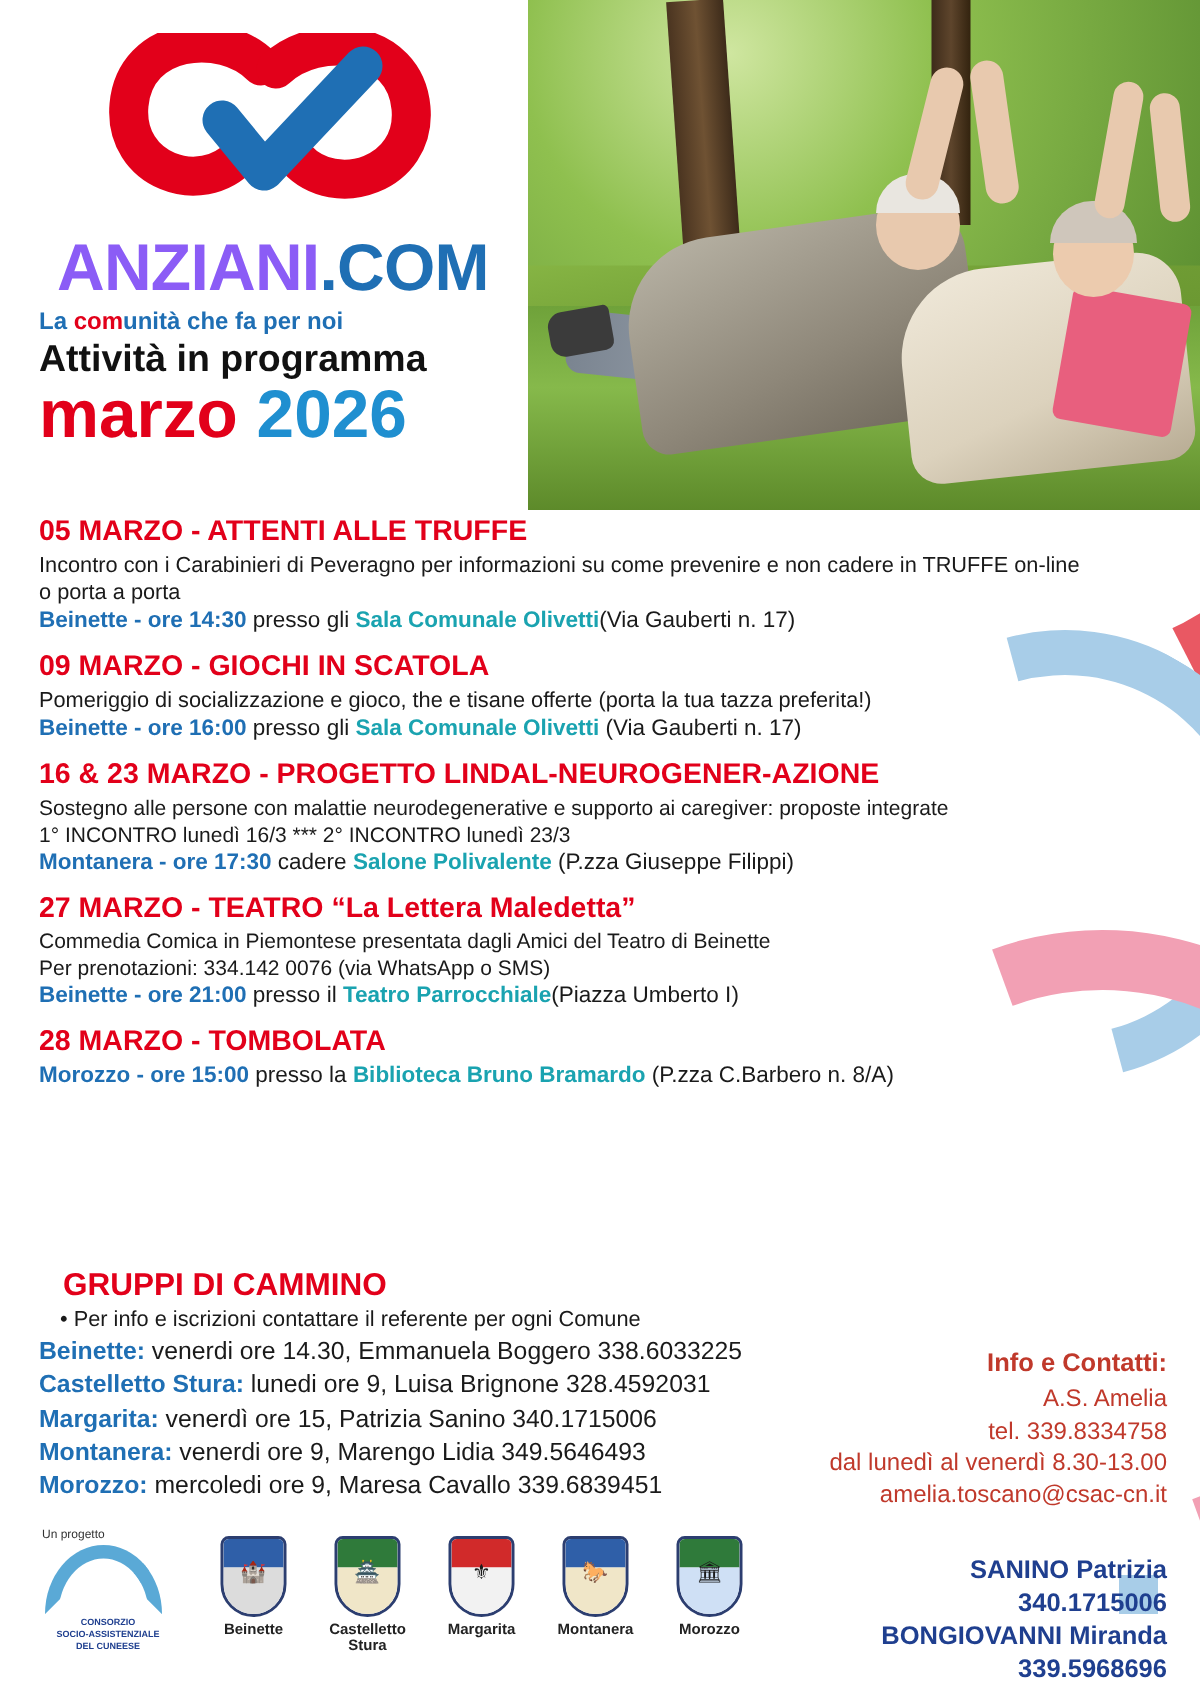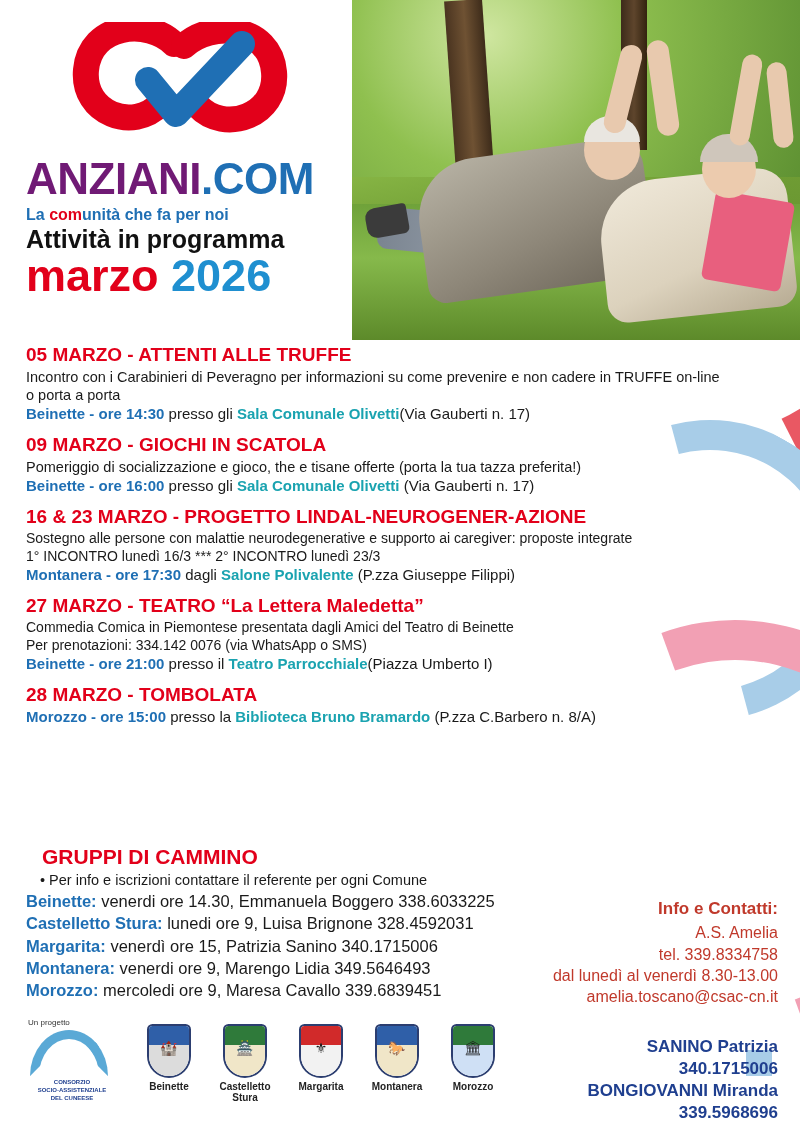--- a/index.html
+++ b/index.html
@@ -102,21 +102,21 @@
     position:absolute; left: 14px; top: 206px; width: 42px; height: 30px;
     background:#3b3b3b; border-radius: 10px 4px 6px 10px; transform: rotate(-10deg);
   }
 
   
   .logo-wrap { position:absolute; left: 26px; top: 22px; width: 330px; }
   .logo-mark { width: 250px; height: 130px; margin-left: 30px; position:relative; }
   .brand {
     font-size: 44px; font-weight: bold; letter-spacing: -0.5px; margin-top: 2px;
   }
-  .brand .anz { color:#701a75; }
+  .brand .anz { color:#8b5cf6;margin-left:12px; }
   .brand .com { color:#1f6fb4; }
   .tagline { color:#1f6fb4; font-size: 16px; font-weight: bold; margin-top: 2px; }
   .tagline .hl { color:#e2001a; }
 
   
   .headline { position:absolute; left: 26px; top: 225px; }
   .headline .l1 { font-size: 25px; font-weight: bold; color:#111; }
   .headline .l2 { font-size: 45px; font-weight: bold; margin-top: -4px; }
   .headline .l2 .m { color:#e2001a; }
   .headline .l2 .y { color:#1f8fd0; }
@@ -247,21 +247,21 @@
       <span class="plain">(Via Gauberti n. 17)</span>
     </div>
   </div>
 
   <div class="event">
     <div class="ev-title">16 &amp; 23 MARZO - PROGETTO LINDAL-NEUROGENER-AZIONE</div>
     <div class="ev-line sm">Sostegno alle persone con malattie neurodegenerative e supporto ai caregiver: proposte integrate</div>
     <div class="ev-line sm">1° INCONTRO lunedì 16/3 *** 2° INCONTRO lunedì 23/3</div>
     <div class="ev-venue">
       <span class="blue">Montanera - ore 17:30</span>
-      <span class="plain">dagli</span>
+      <span class="plain">cadere</span>
       <span class="teal">Salone Polivalente</span>
       <span class="plain">(P.zza Giuseppe Filippi)</span>
     </div>
   </div>
 
   <div class="event">
     <div class="ev-title">27  MARZO - TEATRO “La Lettera Maledetta”</div>
     <div class="ev-line sm">Commedia Comica in Piemontese presentata dagli Amici del Teatro di Beinette</div>
     <div class="ev-line sm">Per prenotazioni: 334.142 0076 (via WhatsApp o SMS)</div>
     <div class="ev-venue">

